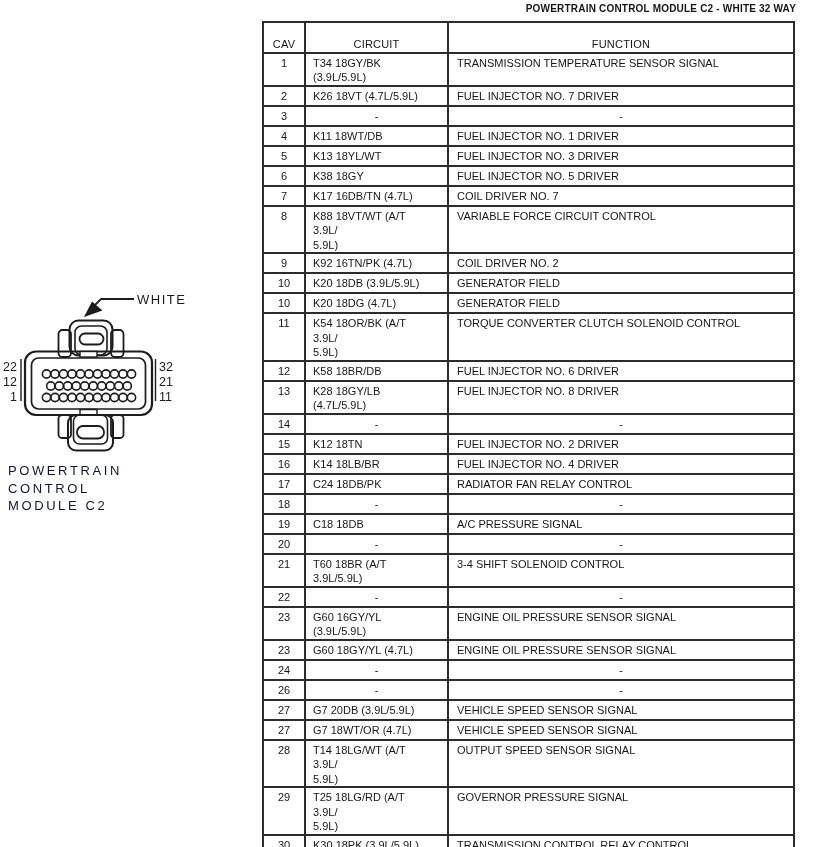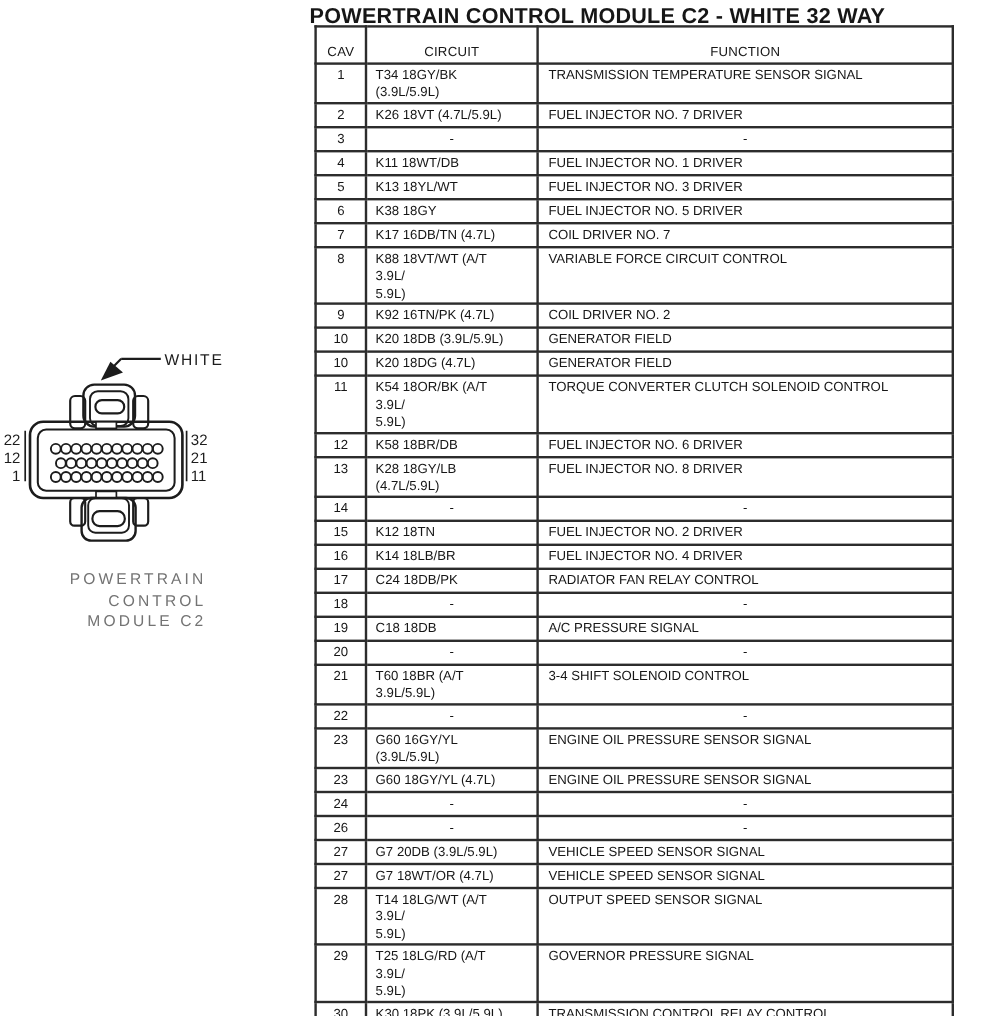--- a/index.html
+++ b/index.html
@@ -8,21 +8,21 @@
     background:#ffffff;
     font-family:"Liberation Sans", sans-serif;
     color:#161616;
     position:relative;
     overflow:hidden;
   }
 
   
   .doc-title {
     position:absolute; left:258px; top:3px; width:538px;
-    text-align:left; font-size:18px; font-weight:bold;
+    text-align:right; font-size:10px; font-weight:bold;
     letter-spacing:0.2px; white-space:nowrap;
   }
 
   
   .tbl-wrap { position:absolute; left:262px; top:21px; }
   table.pinout {
     border-collapse:collapse; table-layout:fixed; width:531px;
     border:2px solid #262626;
   }
   col.c-cav { width:42px; }
@@ -44,23 +44,23 @@
   td.dash { text-align:center; padding-left:0; padding-right:0; }
 
   
   .connector-svg { position:absolute; left:0px; top:285px; }
   .connector-svg .ln { fill:none; stroke:#1c1c1c; }
   .connector-svg text {
     font-family:"Liberation Sans", sans-serif;
     fill:#1c1c1c; stroke:none;
   }
   .connector-caption {
-    position:absolute; left:8px; top:474px; width:164px;
-    text-align:right; font-size:13px; letter-spacing:2.6px;
-    line-height:17.5px; color:#737373; white-space:nowrap;
+    position:absolute; left:8px; top:462px; width:164px;
+    text-align:left; font-size:13px; letter-spacing:2.6px;
+    line-height:17.5px; color:#0f172a; white-space:nowrap;
   }
 </style>
 </head>
 <body>
 
 <div class="doc-title">POWERTRAIN CONTROL MODULE C2 - WHITE 32 WAY</div>
 
 <div class="tbl-wrap">
   <table class="pinout">
     <colgroup>

